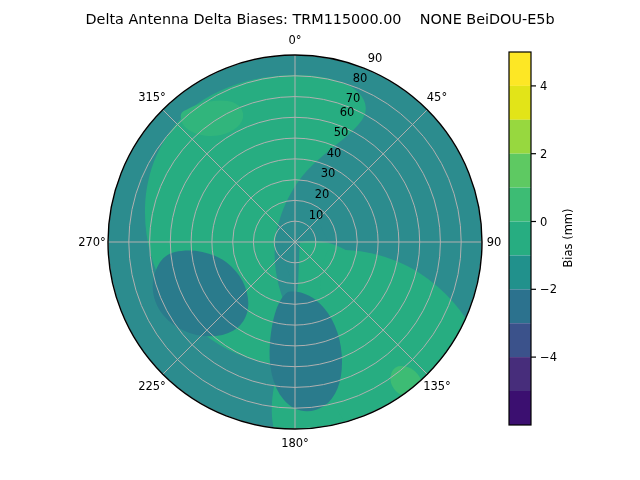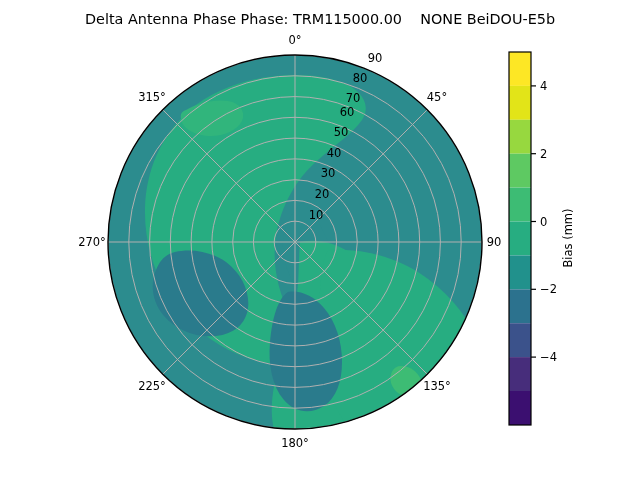--- a/index.html
+++ b/index.html
@@ -47,21 +47,21 @@
     font-family: "DejaVu Sans", sans-serif;
     font-size: 11.5px;
     fill: #000000;
   }
 </style>
 </head>
 <body>
 
 <div id="figure">
 
-  <div class="fig-title">Delta Antenna Phase Phase: TRM115000.00    NONE BeiDOU-E5b</div>
+  <div class="fig-title">Delta Antenna Delta Biases: TRM115000.00    NONE BeiDOU-E5b</div>
 
   <svg width="640" height="480" viewBox="0 0 640 480">
     <defs>
       <clipPath id="polarClip">
         <circle cx="295" cy="242" r="187"></circle>
       </clipPath>
       <clipPath id="cbClip">
         <rect x="509" y="52" width="22" height="373"></rect>
       </clipPath>
     </defs>

